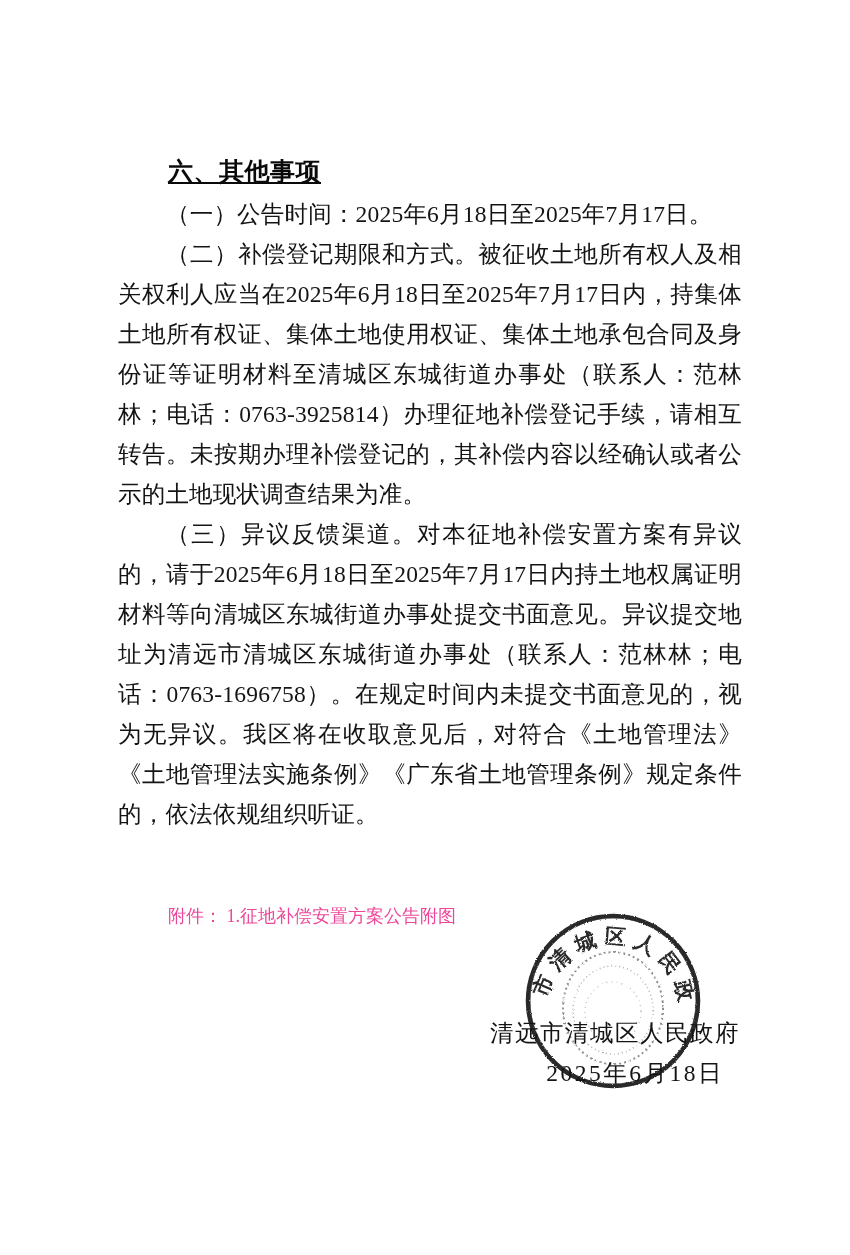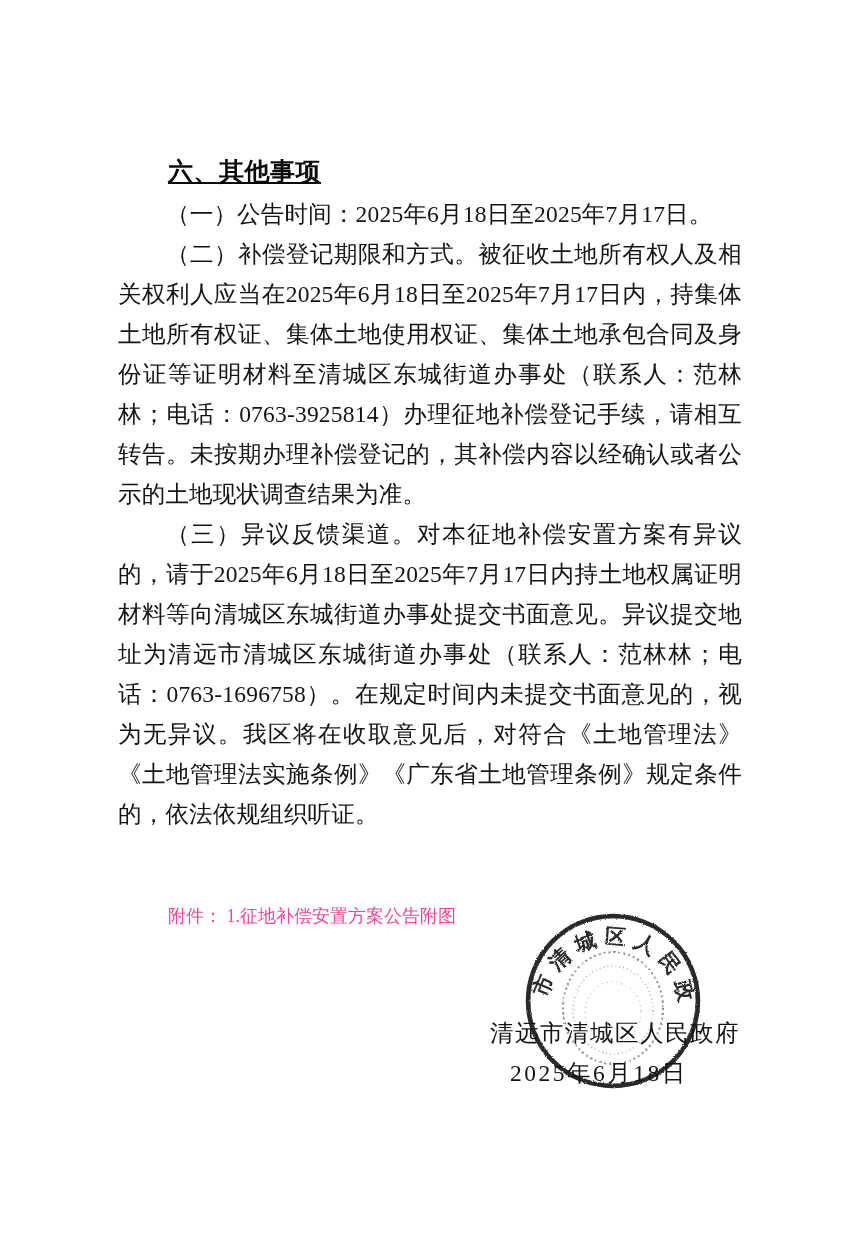--- a/index.html
+++ b/index.html
@@ -80,20 +80,21 @@
     letter-spacing: 1.5px;
     color: #141414;
     margin: 0;
   }
   .sign-line.org {
     padding-left: 20px;
   }
   .sign-line.date {
     padding-left: 40px;
     letter-spacing: 2.5px;
+    text-align: center;
   }
   
   #seal {
     position: absolute;
     left: 520px;
     top: 908px;
     width: 186px;
     height: 186px;
     z-index: 2;
     opacity: 0.92;

